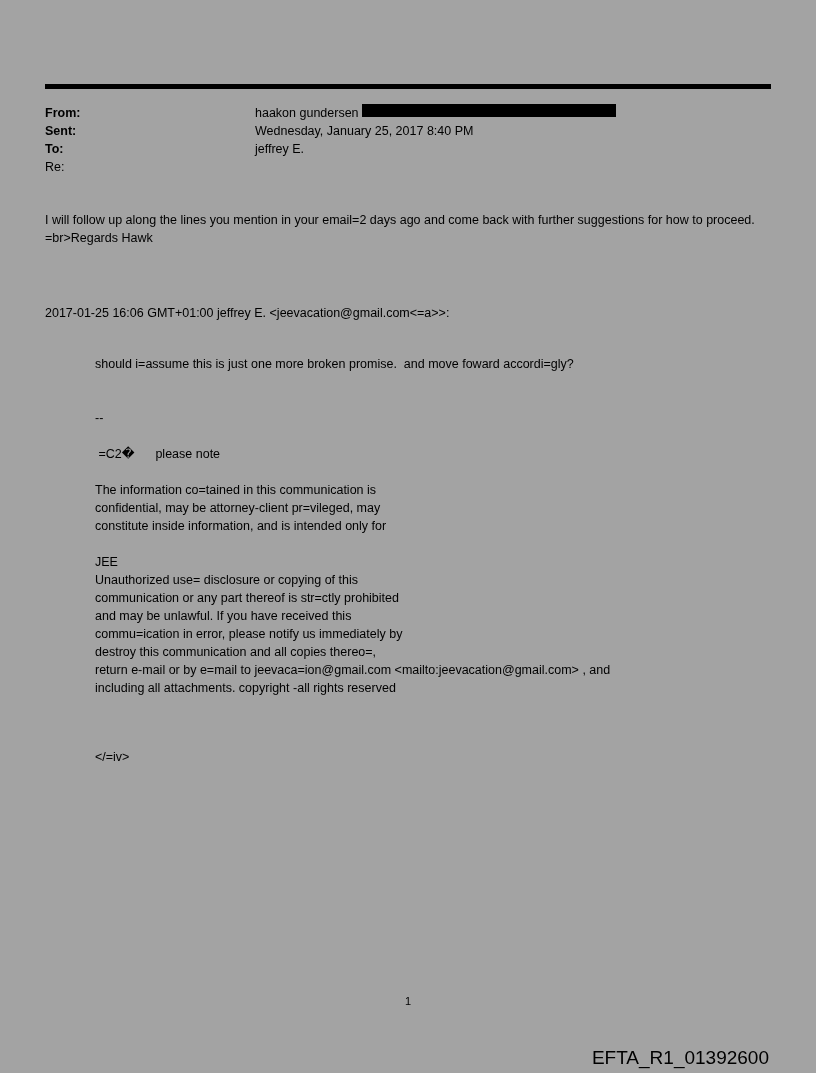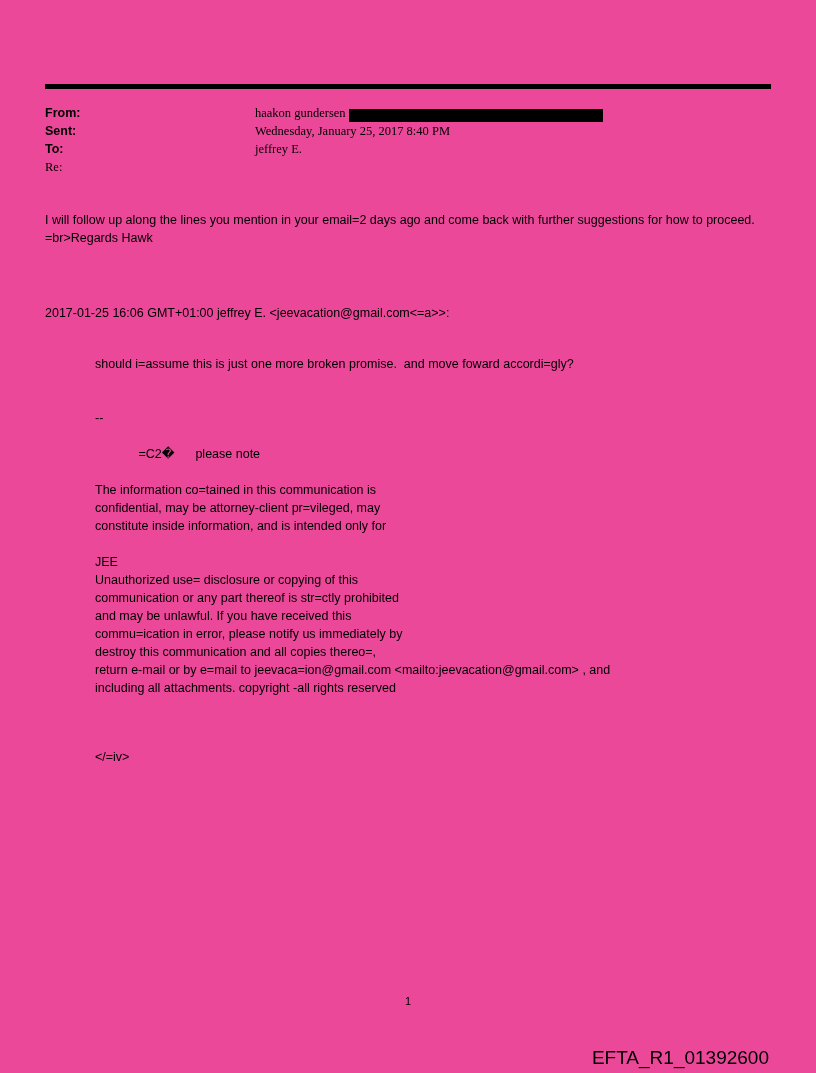--- a/index.html
+++ b/index.html
@@ -4,21 +4,21 @@
 <style>
   html, body {
     margin: 0;
     padding: 0;
     background: #ffffff;
   }
   .page {
     position: relative;
     width: 816px;
     height: 1073px;
-    background: #ec4899;
+    background: #a3a3a3;
     color: #000000;
     font-family: "Liberation Sans", "DejaVu Sans", sans-serif;
     font-size: 12.5px;
     line-height: 18px;
     overflow: hidden;
   }
   .top-rule {
     position: absolute;
     left: 45px;
     top: 84px;
@@ -38,22 +38,21 @@
     align-items: center;
   }
   .header-label {
     width: 210px;
     font-weight: bold;
     white-space: pre-wrap;
   }
   .header-value {
     white-space: pre-wrap;
     display: flex;
-    align-items: flex-end;
-    font-family: Liberation Serif, serif;
+    align-items: flex-start;
   }
   .redaction-bar {
     display: inline-block;
     width: 254px;
     height: 13px;
     background: #000000;
     margin-left: 3px;
   }
   .content {
     position: absolute;
@@ -66,21 +65,21 @@
   }
   .block {
     position: absolute;
     width: 726px;
   }
   .intro-block     { top: 211px; }
   .quote-header    { top: 304px; }
   .quoted          { left: 50px; width: 676px; }
   .question-line   { top: 355px; }
   .separator-line  { top: 409px; }
-  .note-line       { top: 445px; margin-left: 40px; }
+  .note-line       { top: 445px; }
   .disclaimer1     { top: 481px; }
   .company-line    { top: 553px; }
   .disclaimer2     { top: 571px; }
   .closing-line    { top: 748px; }
   .page-number {
     position: absolute;
     left: 0;
     top: 994px;
     width: 816px;
     text-align: center;

